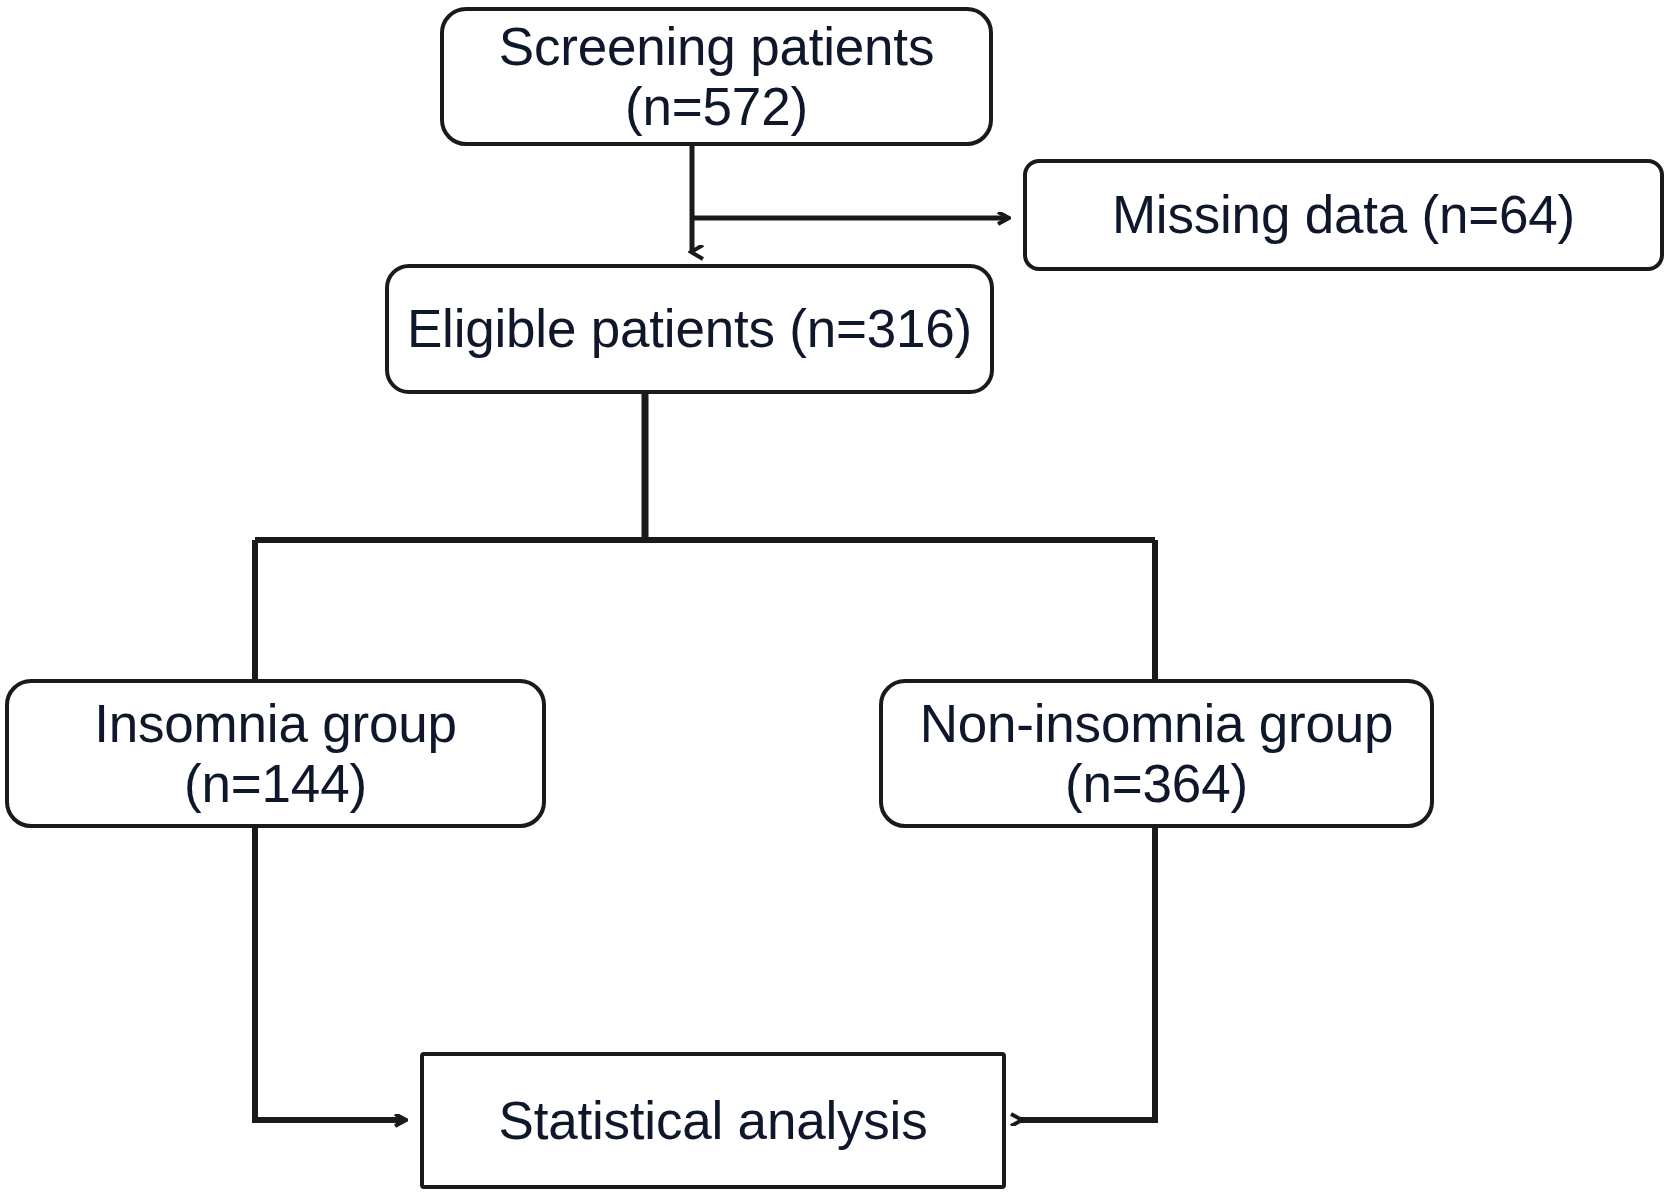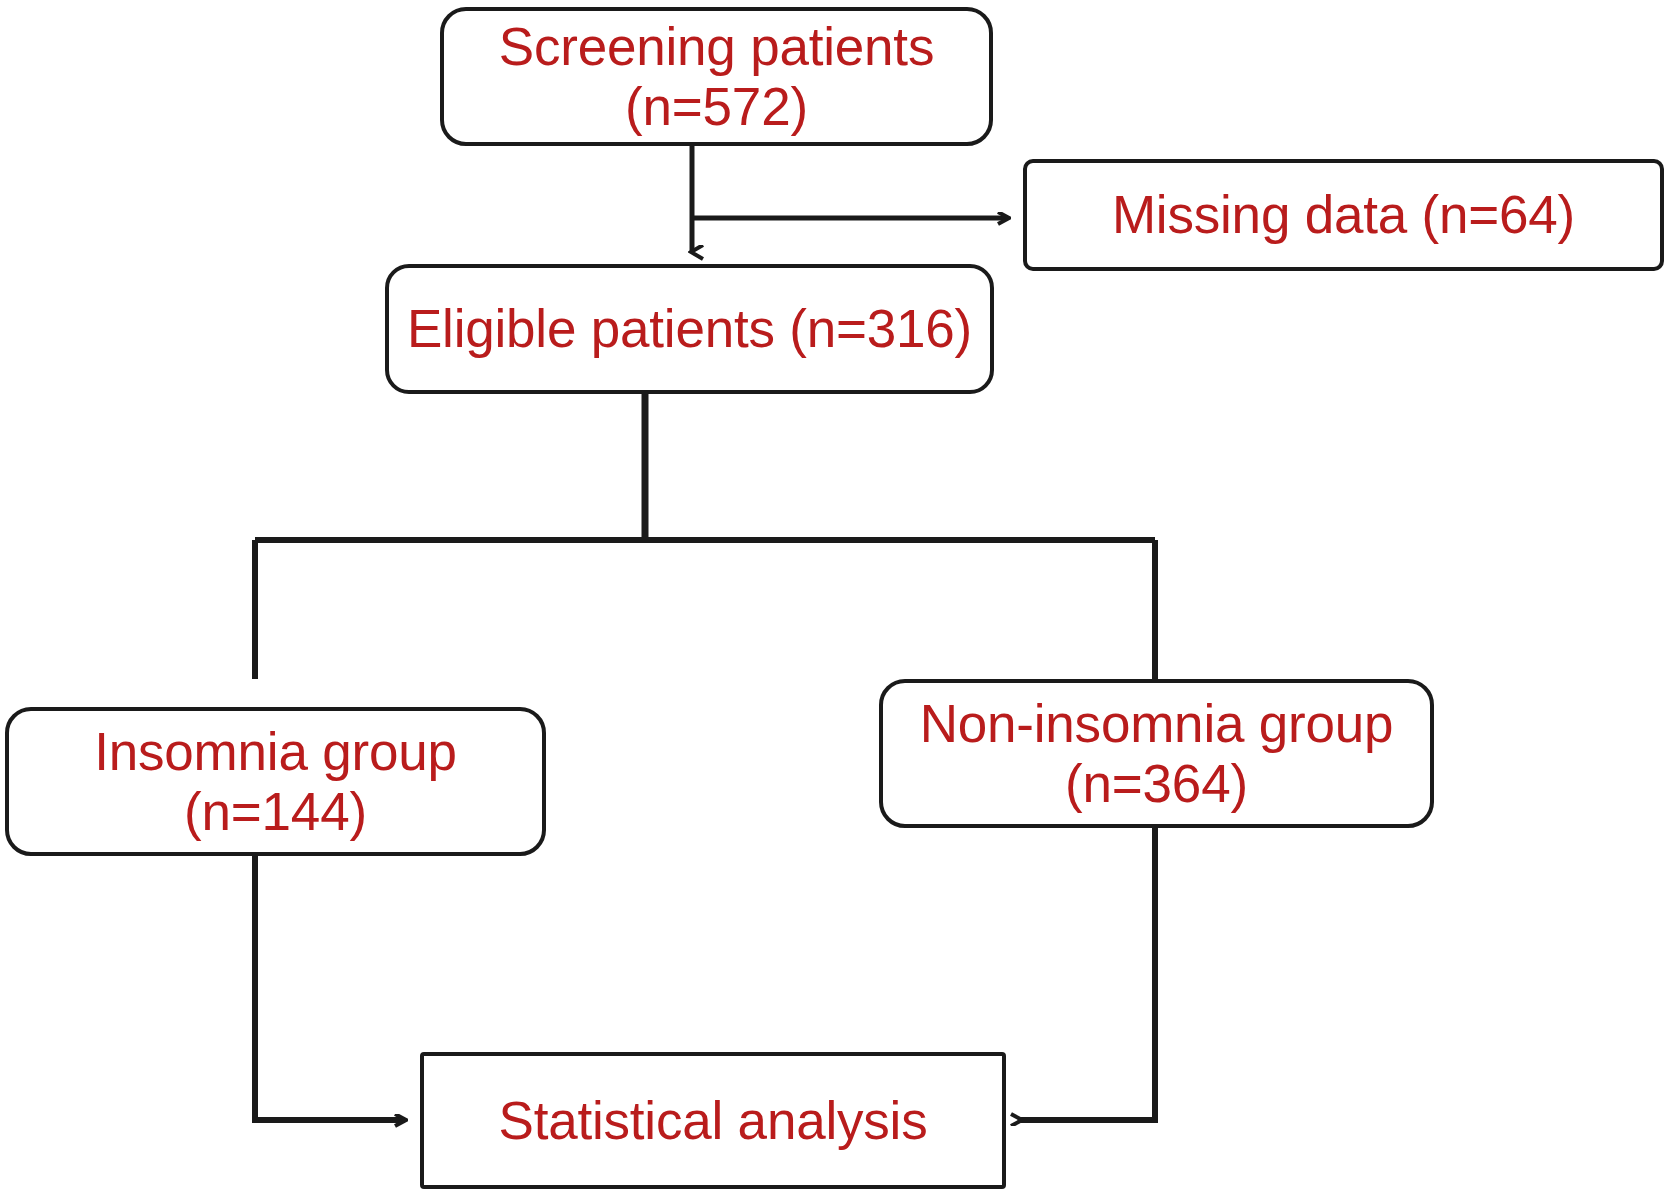--- a/index.html
+++ b/index.html
@@ -28,51 +28,50 @@
   .node-box {
     position: absolute;
     box-sizing: border-box;
     border: 4px solid #1a1a1a;
     border-radius: 26px;
     background: #ffffff;
     display: flex;
     align-items: center;
     justify-content: center;
     text-align: center;
-    color: #b91c1c;
+    color: #0f172a;
     line-height: 1.12;
     font-weight: 400;
     letter-spacing: -0.2px;
     z-index: 3;
   }
   .node-label {
     display: block;
     white-space: pre-line;
     padding: 0 10px;
   }
   
   #node-screening {
     left: 440px;  top: 7px;    width: 553px; height: 139px;
     font-size: 53px;
   }
   #node-missing {
     left: 1023px; top: 159px;  width: 641px; height: 112px;
     font-size: 53px;
-    border-radius: 10px;
+    border-radius: 16px;
   }
   #node-eligible {
     left: 385px;  top: 264px;  width: 609px; height: 130px;
     font-size: 53px;
     border-radius: 24px;
   }
   #node-insomnia {
     left: 5px;    top: 679px;  width: 541px; height: 149px;
     font-size: 53px;
     border-radius: 26px;
-    margin-top: 28px;
   }
   #node-noninsomnia {
     left: 879px;  top: 679px;  width: 555px; height: 149px;
     font-size: 53px;
     border-radius: 26px;
   }
   #node-statistical {
     left: 420px;  top: 1052px; width: 586px; height: 137px;
     font-size: 53px;
     border-radius: 4px;

